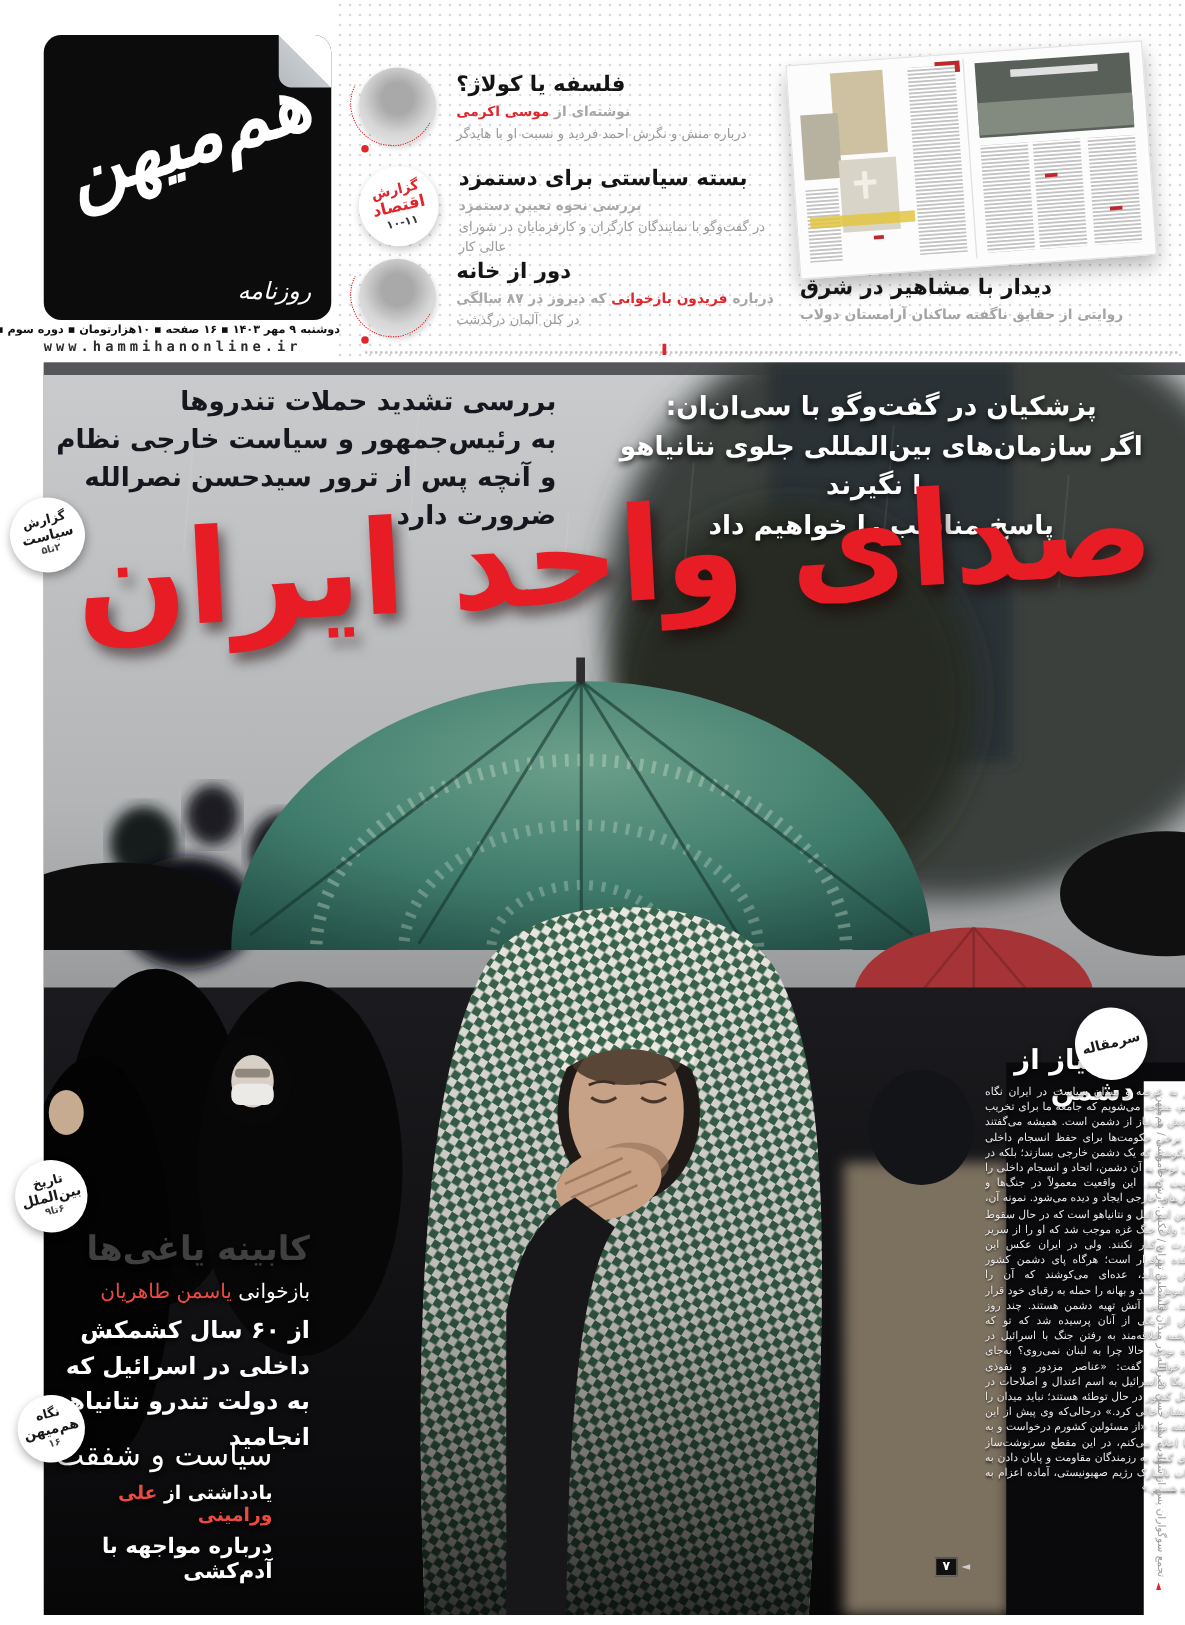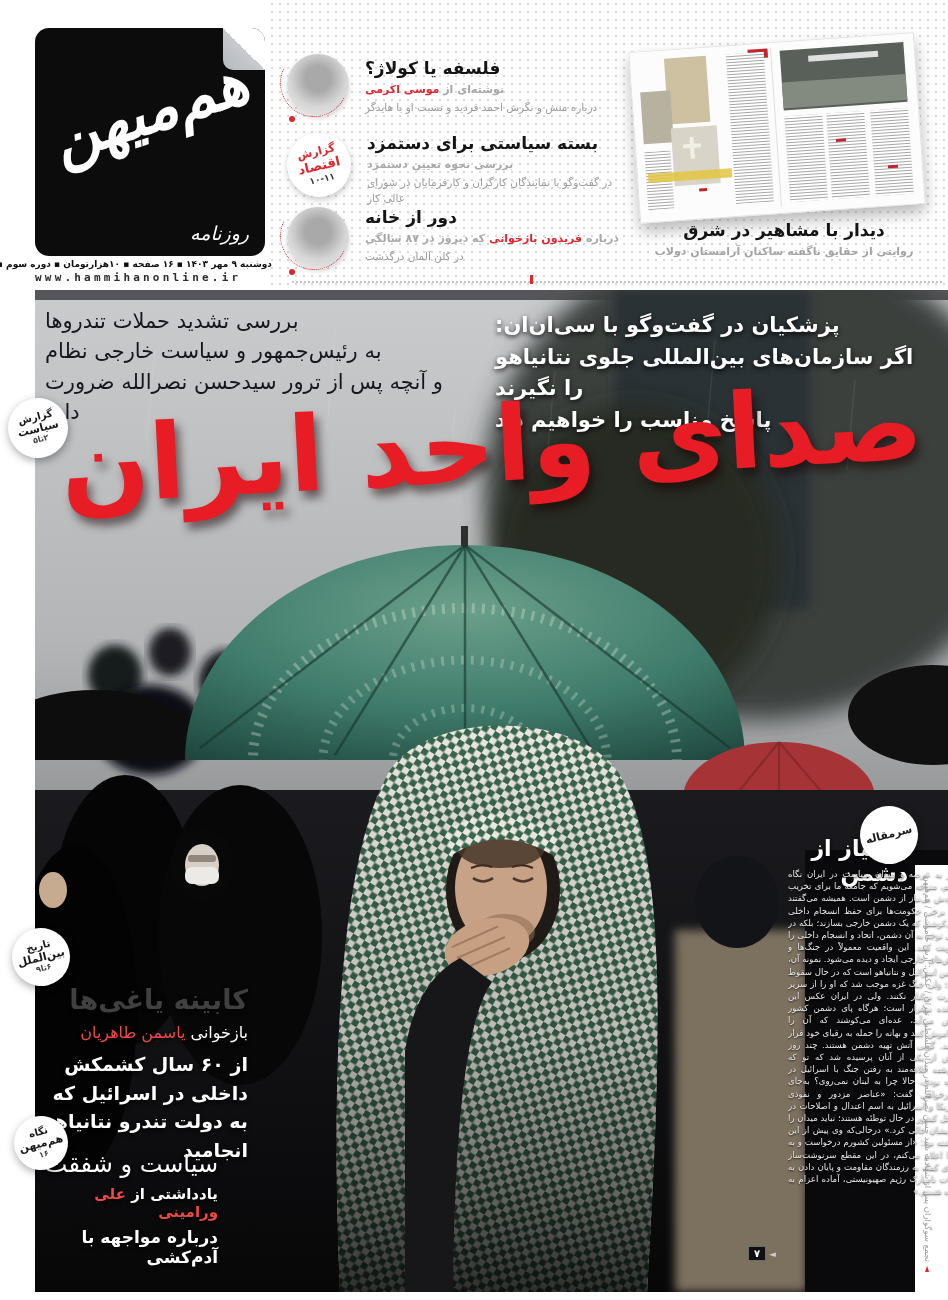--- a/index.html
+++ b/index.html
@@ -46,30 +46,30 @@
   .stamp .s2{font-size:13px;color:#e0262c;}
   .stamp .s3{font-size:9px;color:#3a3a3a;}
   .t-text{direction:rtl;text-align:left;flex:1;}
   .t-title{font-size:17px;font-weight:bold;color:#141414;margin-bottom:5px;}
   .t-sub{font-size:11px;font-weight:bold;color:#a7a7a7;margin-bottom:4px;}
   .t-sub .red-name{color:#e0262c;}
   .t-desc{font-size:10.5px;color:#9a9a9a;line-height:1.5;}
   
   .thumb{left:634px;top:42px;width:284px;height:170px;transform:rotate(-4deg);
     background:#fdfdfd;box-shadow:0 8px 16px rgba(0,0,0,.28);border:1px solid #e3e3e3;}
-  .preview-caption{left:640px;top:220px;width:288px;direction:rtl;text-align:center;}
+  .preview-caption{left:640px;top:220px;width:288px;direction:rtl;text-align:left;}
   .p-title{font-size:17px;font-weight:bold;color:#141414;margin-bottom:5px;}
   .p-sub{font-size:11px;font-weight:bold;color:#a4a4a4;}
   
   .photo{left:35px;top:290px;width:913px;height:1002px;background:#17171a;overflow:hidden;}
   .photo svg{display:block;}
   .notch{position:absolute;right:0;top:575px;width:33px;height:427px;background:#ffffff;}
-  .kicker-left{left:45px;top:306px;width:400px;text-align:left;direction:rtl;
-    font-size:21px;font-weight:normal;color:#16161f;line-height:1.45;z-index:3;}
-  .kicker-right{left:495px;top:310px;width:420px;text-align:left;direction:rtl;
+  .kicker-left{left:45px;top:306px;width:400px;text-align:right;direction:rtl;
+    font-size:21px;font-weight:bold;color:#16161f;line-height:1.45;z-index:3;}
+  .kicker-right{left:495px;top:310px;width:420px;text-align:center;direction:rtl;
     font-size:21px;font-weight:bold;color:#ffffff;line-height:1.5;
     text-shadow:0 2px 5px rgba(0,0,0,.85);z-index:3;}
   .main-headline{left:35px;top:388px;width:913px;text-align:center;direction:rtl;
     font-size:104px;font-weight:bold;color:#e81c24;transform:rotate(-3deg);
     text-shadow:4px 7px 10px rgba(25,0,0,.55);z-index:3;line-height:1.1;}
   .round-badge{background:#fff;border-radius:50%;box-shadow:0 3px 8px rgba(0,0,0,.35);
     display:flex;flex-direction:column;align-items:center;justify-content:center;
     transform:rotate(-14deg);direction:rtl;font-weight:bold;color:#181818;
     text-align:center;line-height:1.15;z-index:4;}
   .b-politics{left:8px;top:398px;width:60px;height:60px;}

